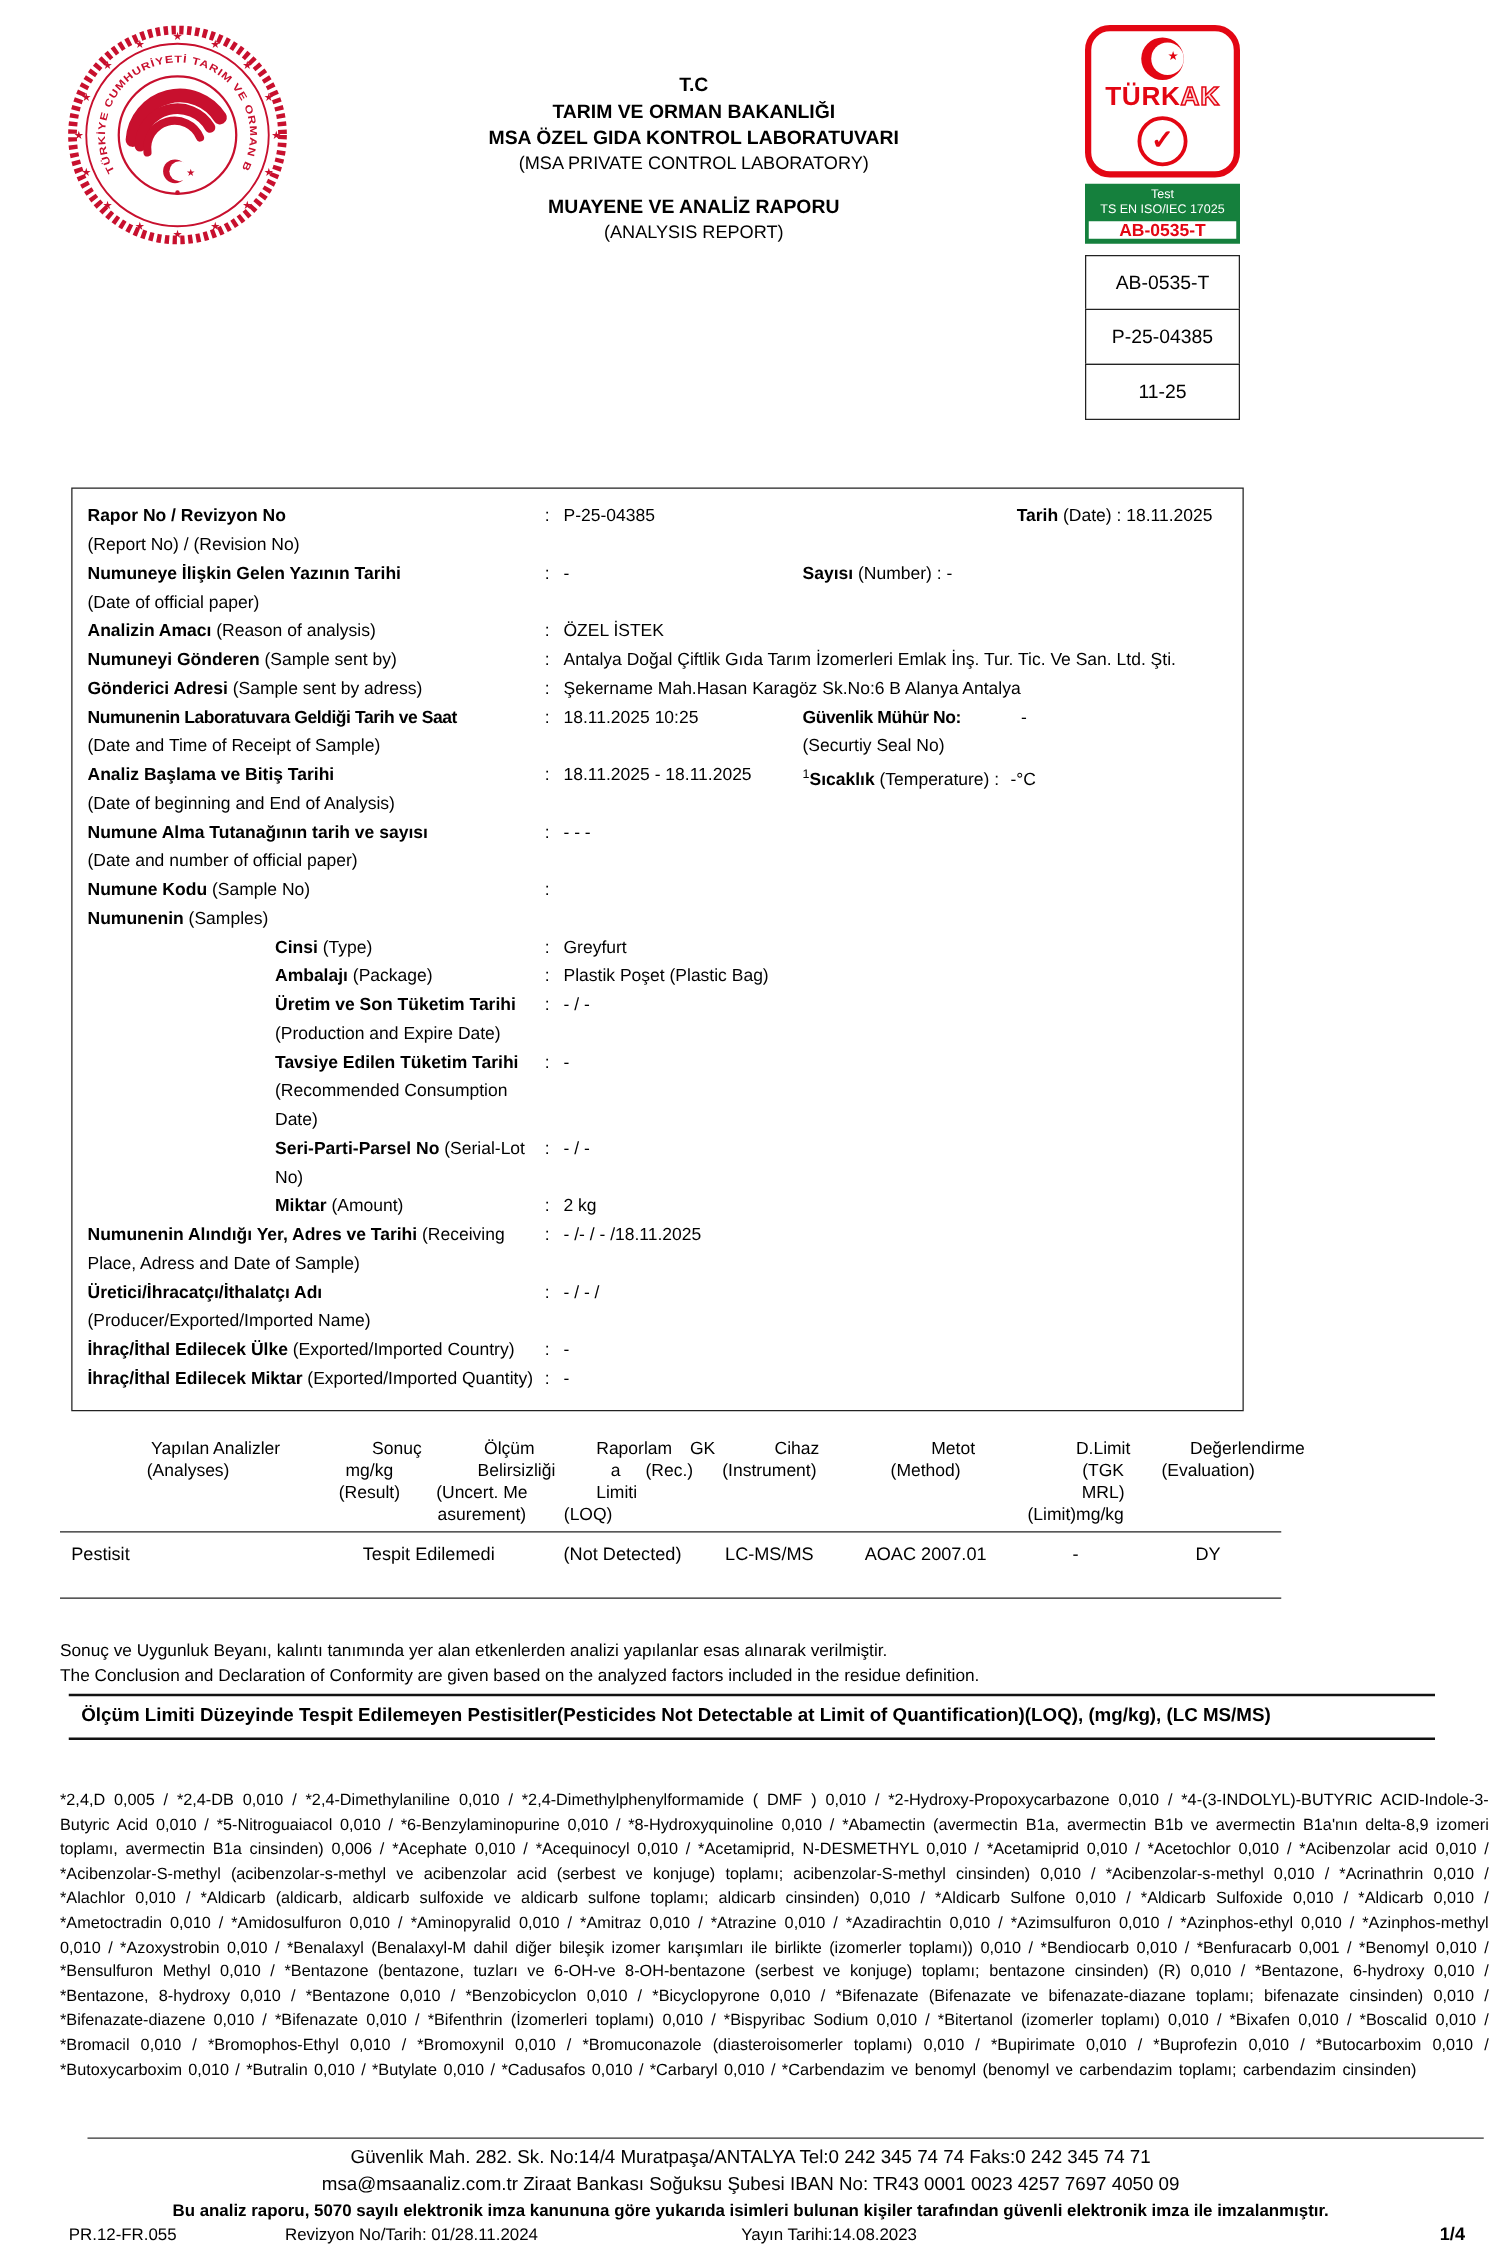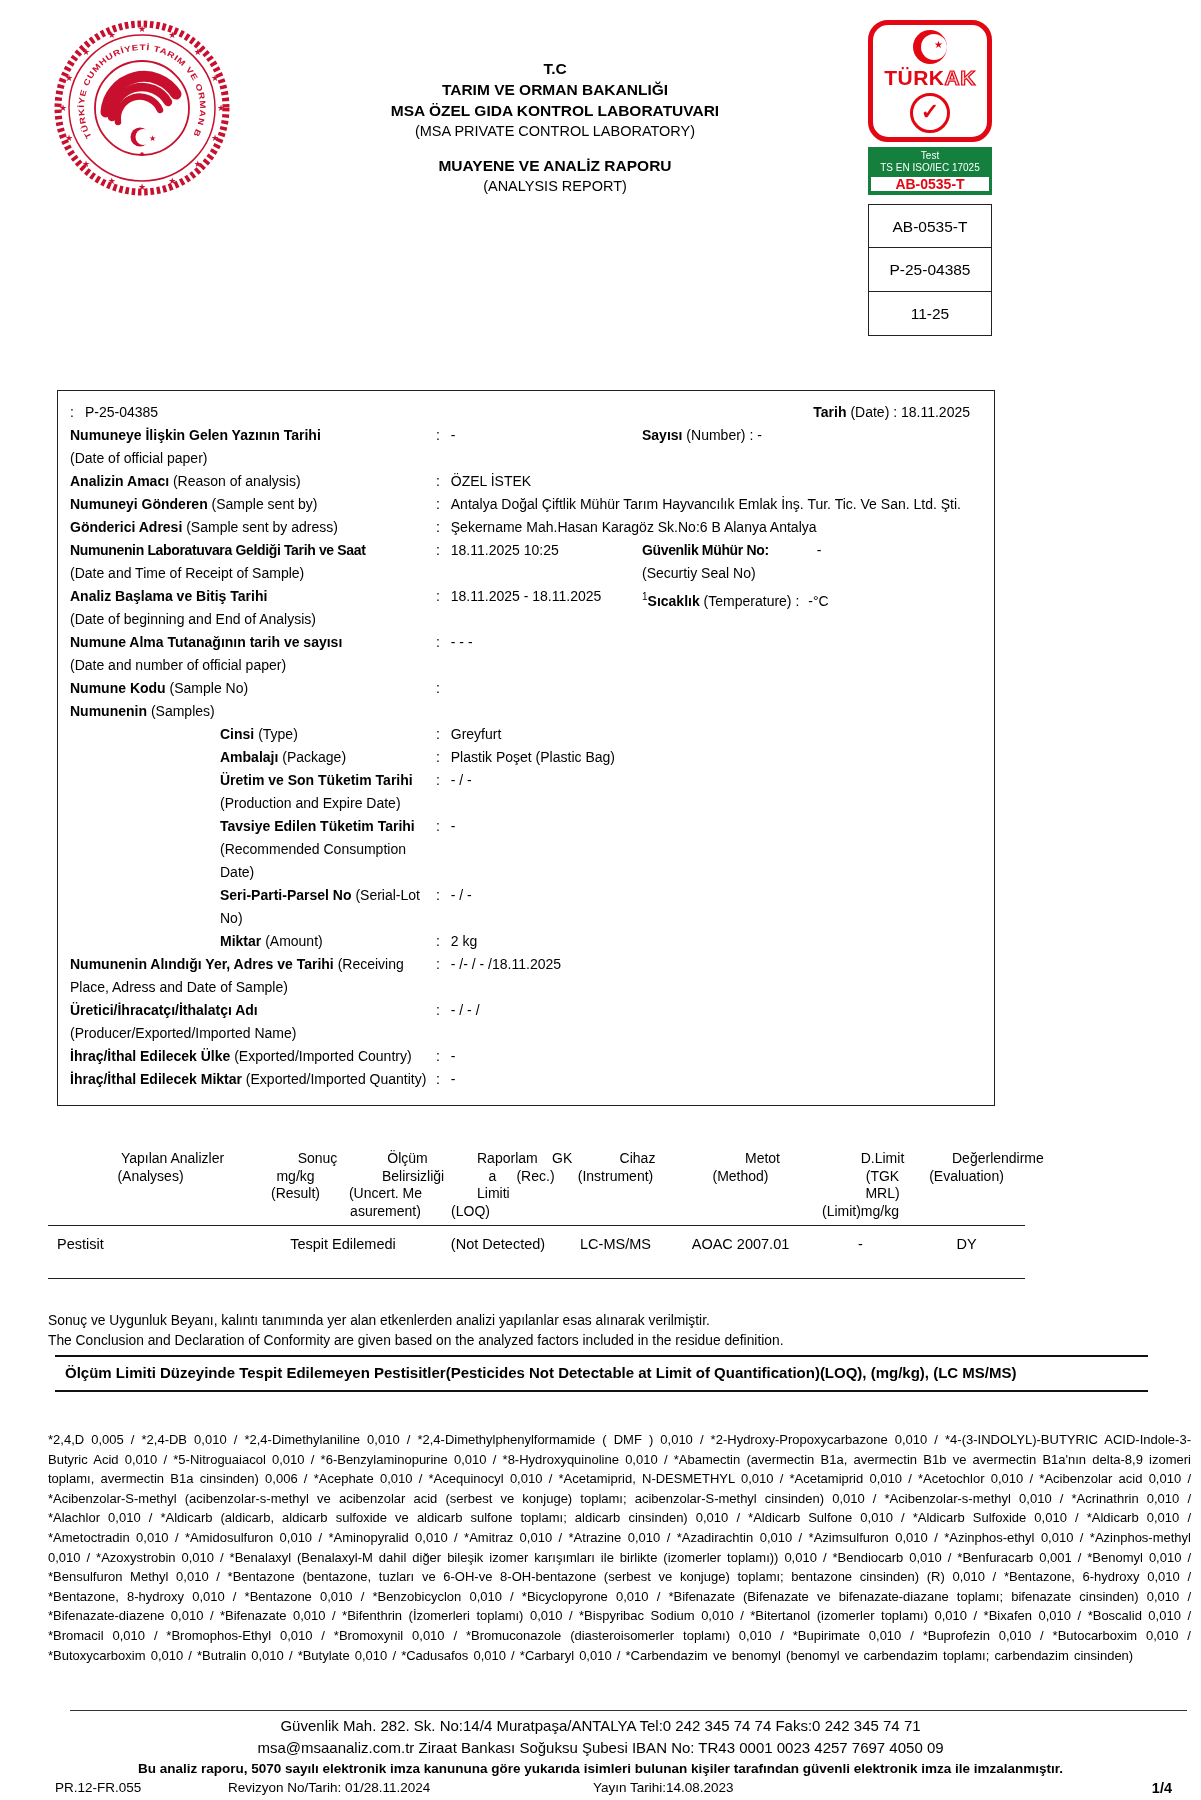--- a/index.html
+++ b/index.html
@@ -148,38 +148,39 @@
       <div class="tk-band-code">AB-0535-T</div>
     </div>
     <div class="cert-box first">AB-0535-T</div>
     <div class="cert-box">P-25-04385</div>
     <div class="cert-box">11-25</div>
   </div>
 
   <div class="info-box">
 
     <div class="irow blk">
+      <div class="lbl"><b>Rapor No / Revizyon No</b><span class="en">(Report No) / (Revision No)</span></div>
       <div class="val"><span class="c">:</span><span>P-25-04385</span></div>
       <div class="x-right"><b>Tarih</b><span> (Date) : 18.11.2025</span></div>
     </div>
 
     <div class="irow blk">
       <div class="lbl"><b>Numuneye İlişkin Gelen Yazının Tarihi</b><span class="en">(Date of official paper)</span></div>
       <div class="val"><span class="c">:</span><span>-</span></div>
       <div class="x-mid"><b>Sayısı</b><span> (Number) : -</span></div>
     </div>
 
     <div class="irow">
       <div class="lbl"><b>Analizin Amacı</b> <span class="en">(Reason of analysis)</span></div>
       <div class="val"><span class="c">:</span><span>ÖZEL İSTEK</span></div>
     </div>
 
     <div class="irow">
       <div class="lbl"><b>Numuneyi Gönderen</b> <span class="en">(Sample sent by)</span></div>
-      <div class="val"><span class="c">:</span><span>Antalya Doğal Çiftlik Mühür Tarım Hayvancılık Emlak İnş. Tur. Tic. Ve San. Ltd. Şti.</span></div>
+      <div class="val"><span class="c">:</span><span>Antalya Doğal Çiftlik Gıda Tarım İzomerleri Emlak İnş. Tur. Tic. Ve San. Ltd. Şti.</span></div>
     </div>
 
     <div class="irow">
       <div class="lbl"><b>Gönderici Adresi</b> <span class="en">(Sample sent by adress)</span></div>
       <div class="val"><span class="c">:</span><span>Şekername Mah.Hasan Karagöz Sk.No:6 B Alanya Antalya</span></div>
     </div>
 
     <div class="irow blk tight">
       <div class="lbl"><b>Numunenin Laboratuvara Geldiği Tarih ve Saat</b><span class="en">(Date and Time of Receipt of Sample)</span></div>
       <div class="val"><span class="c">:</span><span>18.11.2025 10:25</span></div>

